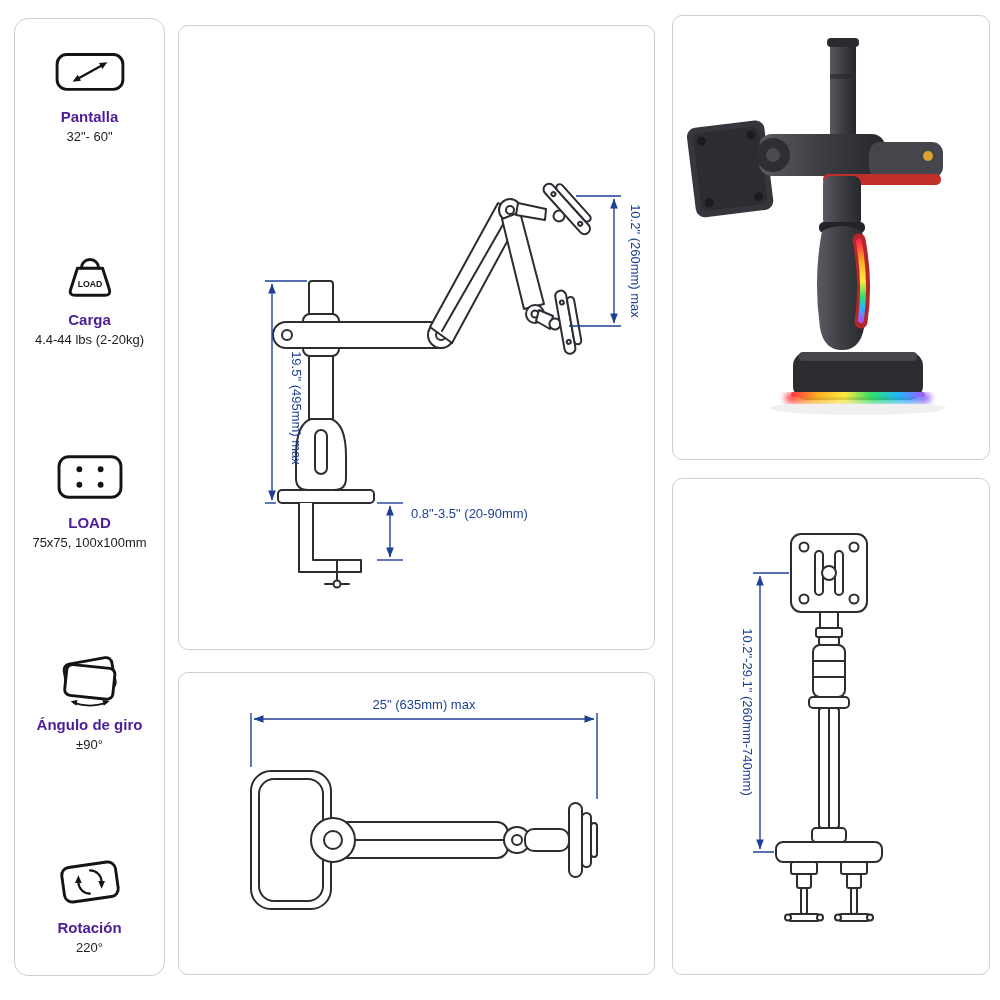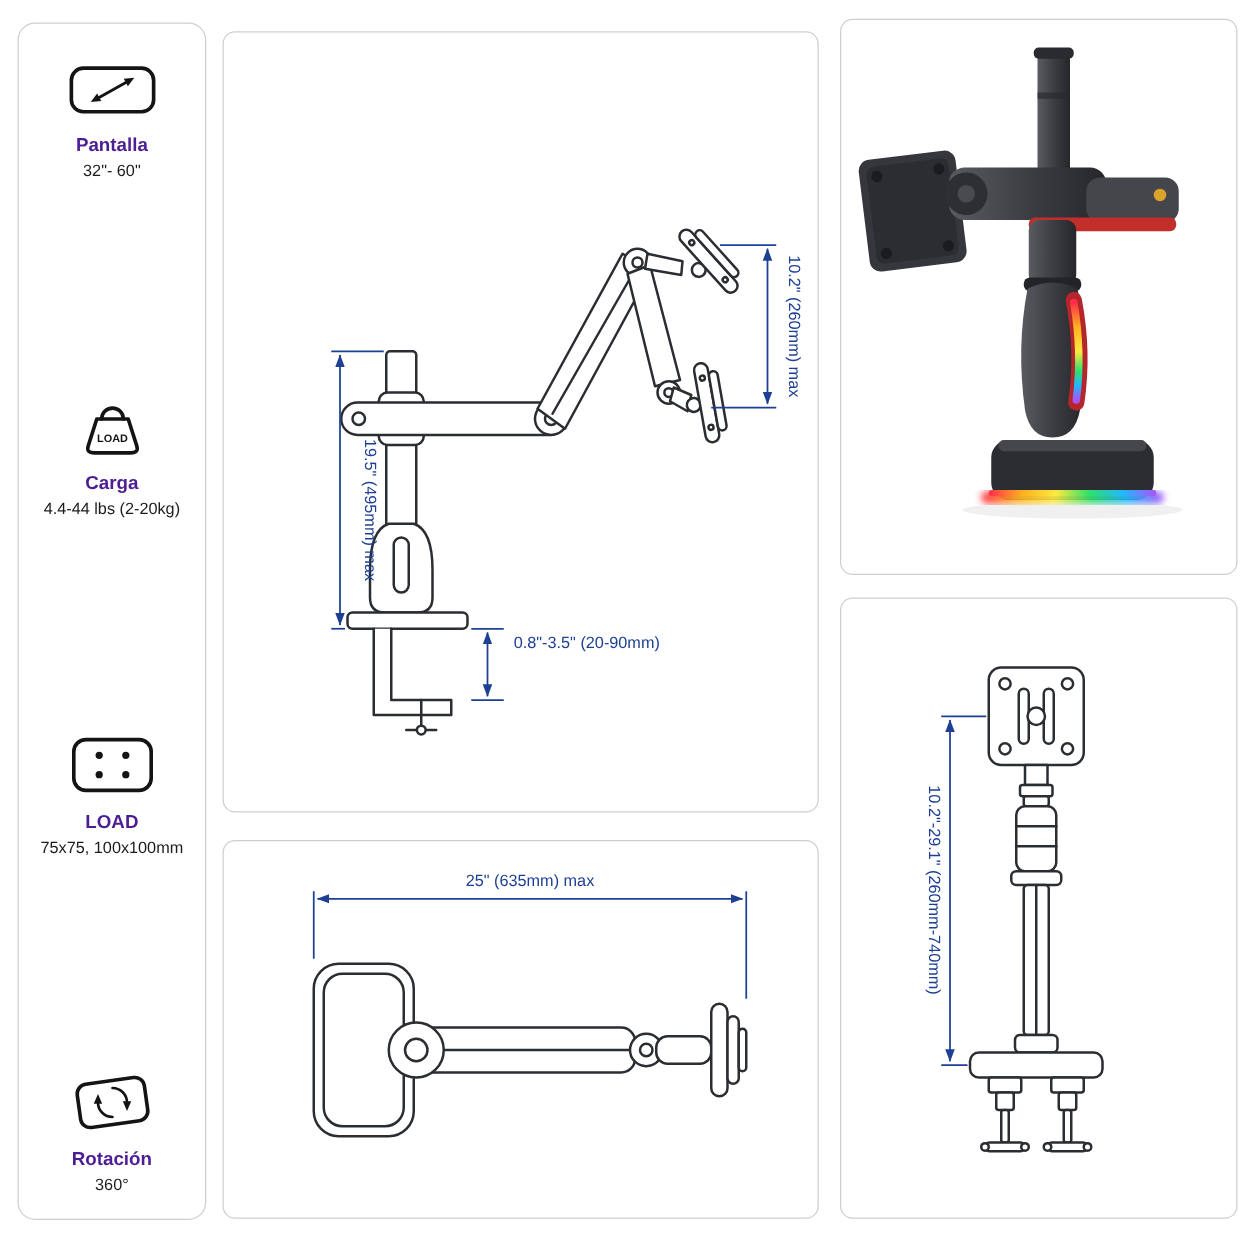--- a/index.html
+++ b/index.html
@@ -77,38 +77,57 @@
         <circle cx="29" cy="23" r="3" fill="#141417"></circle>
         <circle cx="29" cy="39" r="3" fill="#141417"></circle>
         <circle cx="51" cy="23" r="3" fill="#141417"></circle>
         <circle cx="51" cy="39" r="3" fill="#141417"></circle>
       </svg>
     </div>
     <div class="label">LOAD</div>
     <div class="value">75x75, 100x100mm</div>
   </div>
 
+  <div class="spec">
+    <div class="icon">
+      <svg width="80" height="60" viewBox="0 0 80 62">
+        <g class="ico" stroke-width="2.6">
+          <g transform="rotate(-10 40 30)">
+              <rect x="15" y="12" width="50" height="32" rx="6" fill="#fff"></rect>
+            </g>
+          <g transform="rotate(6 40 32)">
+              <rect x="15" y="18" width="50" height="32" rx="6" fill="#fff"></rect>
+            </g>
+          <path d="M24,56 Q40,61 56,56" stroke-width="2"></path>
+        </g>
+        <polygon points="20,54 27,52.6 25.8,58.6" fill="#141417"></polygon>
+        <polygon points="60,54 53,52.6 54.2,58.6" fill="#141417"></polygon>
+      </svg>
+    </div>
+    <div class="label">Ángulo de giro</div>
+    <div class="value">±90°</div>
+  </div>
 
 
   <div class="spec">
     <div class="icon">
       <svg width="80" height="60" viewBox="0 0 80 62">
         <g class="ico" stroke-width="2.6">
           <g transform="rotate(-8 40 31)">
               <rect x="12" y="13" width="56" height="36" rx="8" fill="#fff"></rect>
             </g>
           <path d="M40,19 A12,12 0 0 1 52,31" stroke-width="2.2"></path>
           <path d="M40,43 A12,12 0 0 1 28,31" stroke-width="2.2"></path>
         </g>
         <polygon points="52,38 48.5,30 55.5,30" fill="#141417"></polygon>
         <polygon points="28,24 24.5,32 31.5,32" fill="#141417"></polygon>
       </svg>
     </div>
     <div class="label">Rotación</div>
-    <div class="value">360°</div>
+    <div class="value">220°</div>
   </div>
 
 
 </div>
 
 <div id="panel-side" class="panel">
   <svg width="477" height="625" viewBox="0 0 477 625">
     <defs>
       <marker id="arS" viewBox="0 0 10 10" refX="8.5" refY="5" markerWidth="8" markerHeight="8" orient="auto-start-reverse">
         <path d="M0,1.6 L9,5 L0,8.4 Z" fill="#1d3f94"></path>

